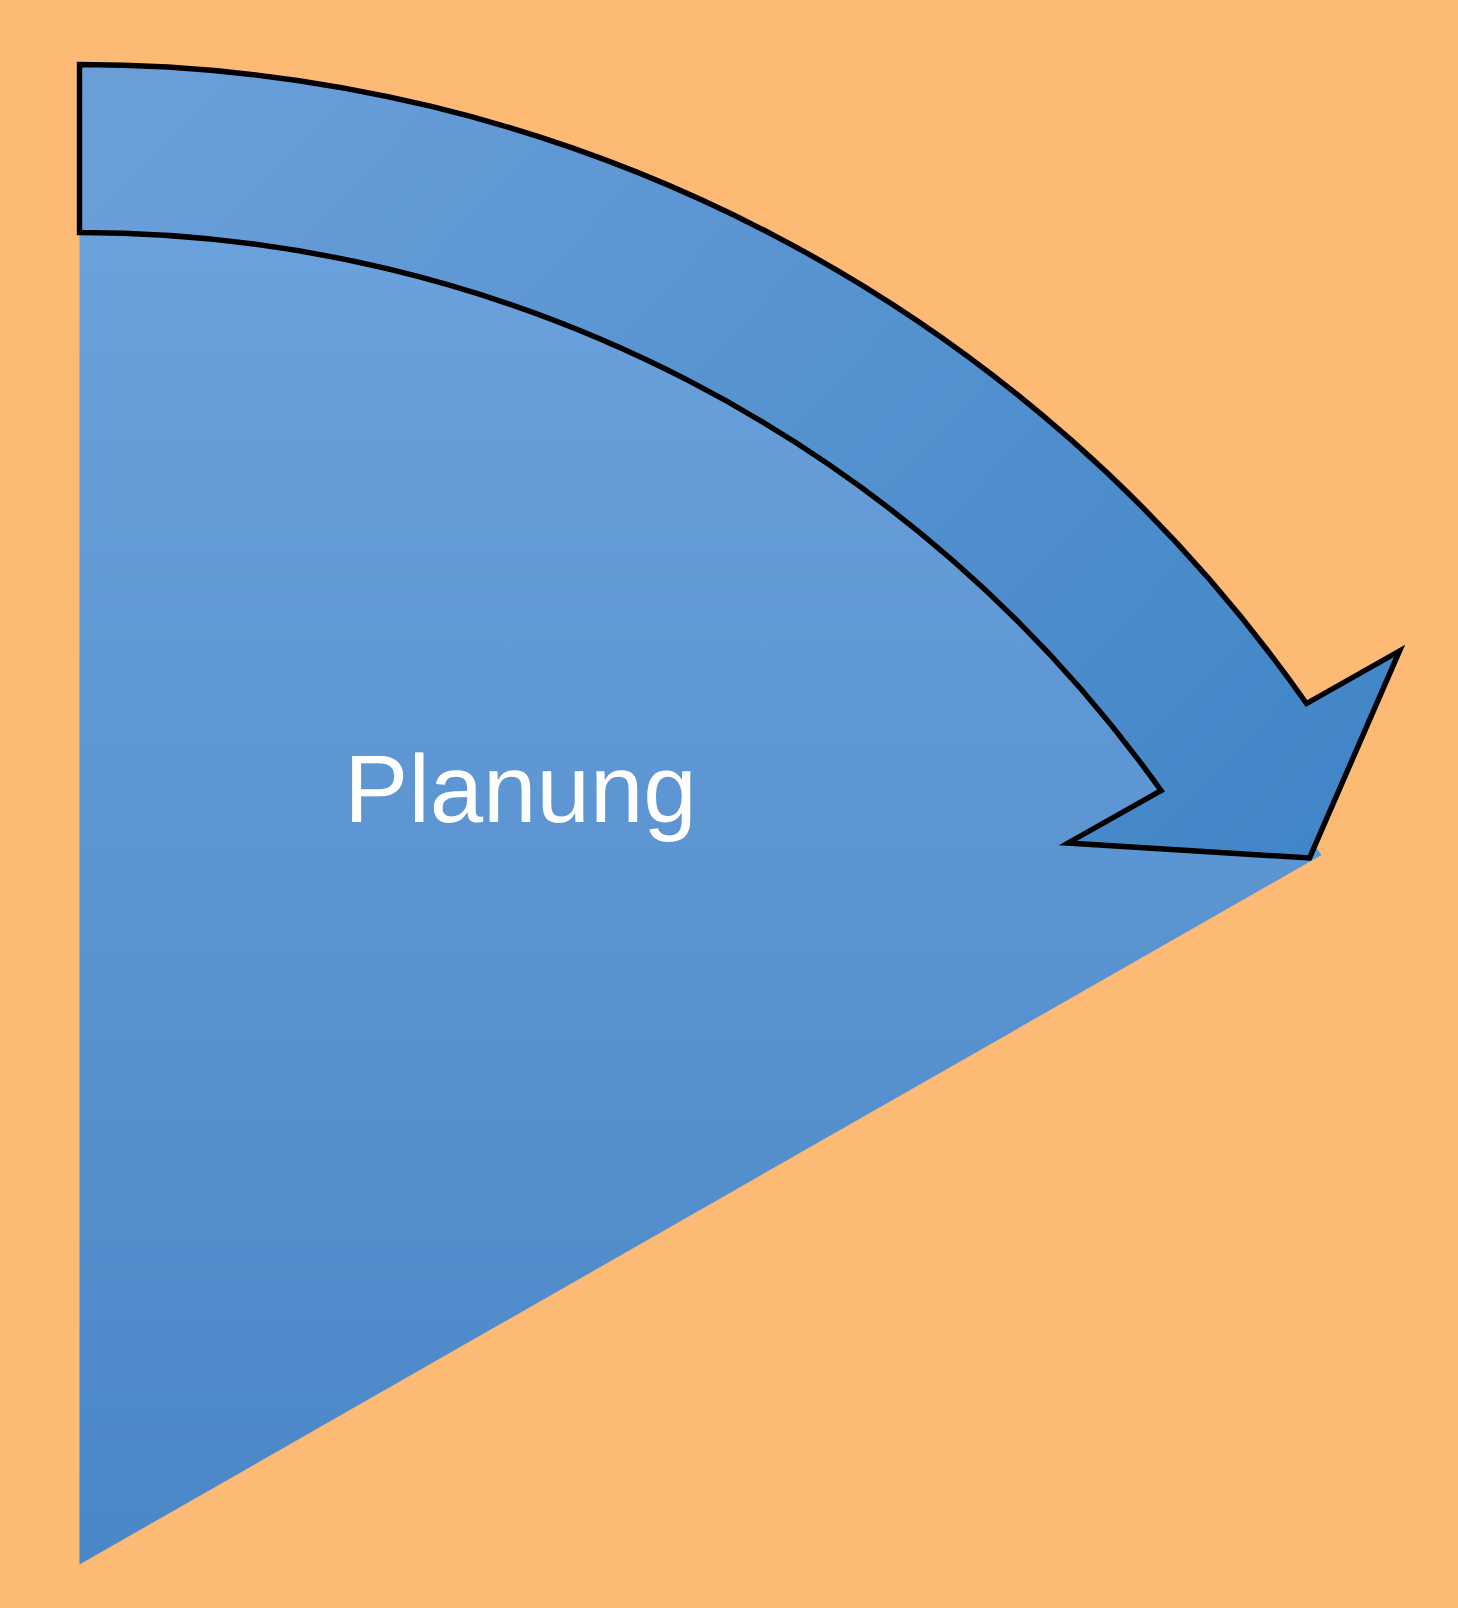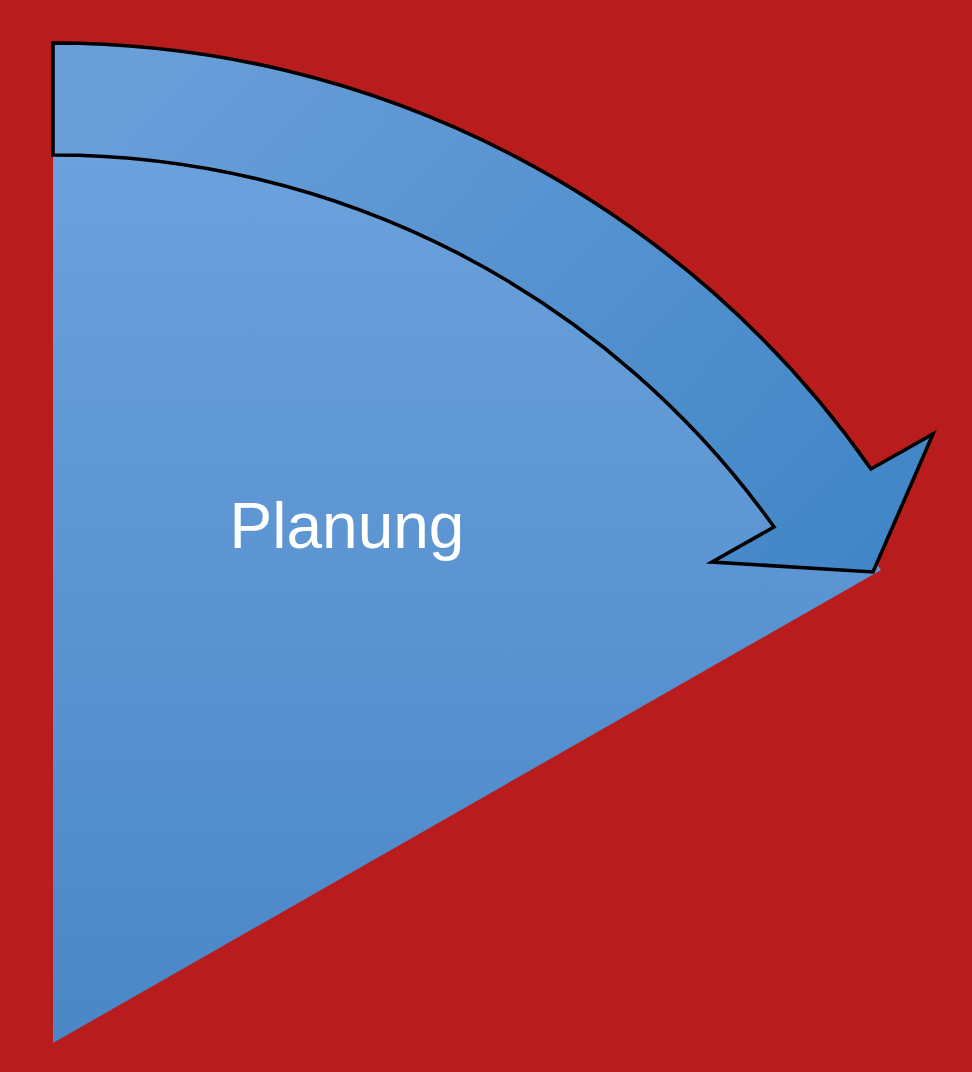--- a/index.html
+++ b/index.html
@@ -4,21 +4,21 @@
 <style>
   html, body {
     margin: 0;
     padding: 0;
     background: #ffffff;
   }
   .canvas {
     position: relative;
     width: 972px;
     height: 1072px;
-    background: #b91c1c;
+    background: #fdba74;
     overflow: hidden;
     font-family: "Liberation Sans", sans-serif;
   }
   .diagram-svg {
     position: absolute;
     left: 0;
     top: 0;
     display: block;
   }
   .wedge-label-text {

